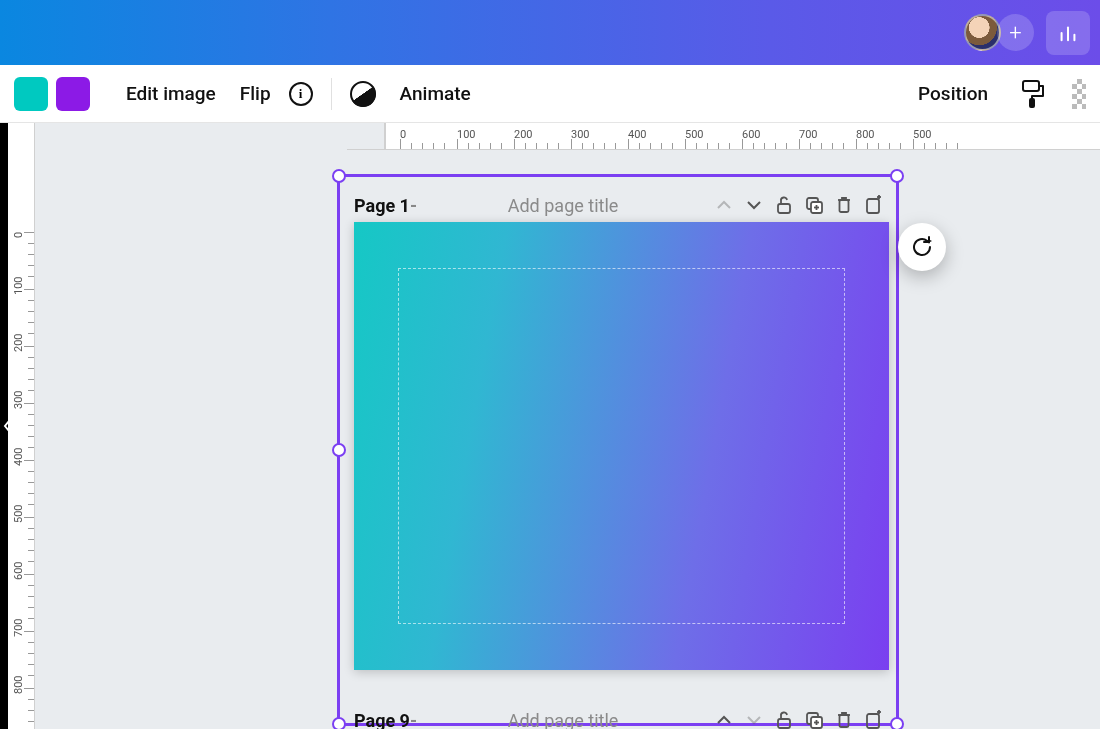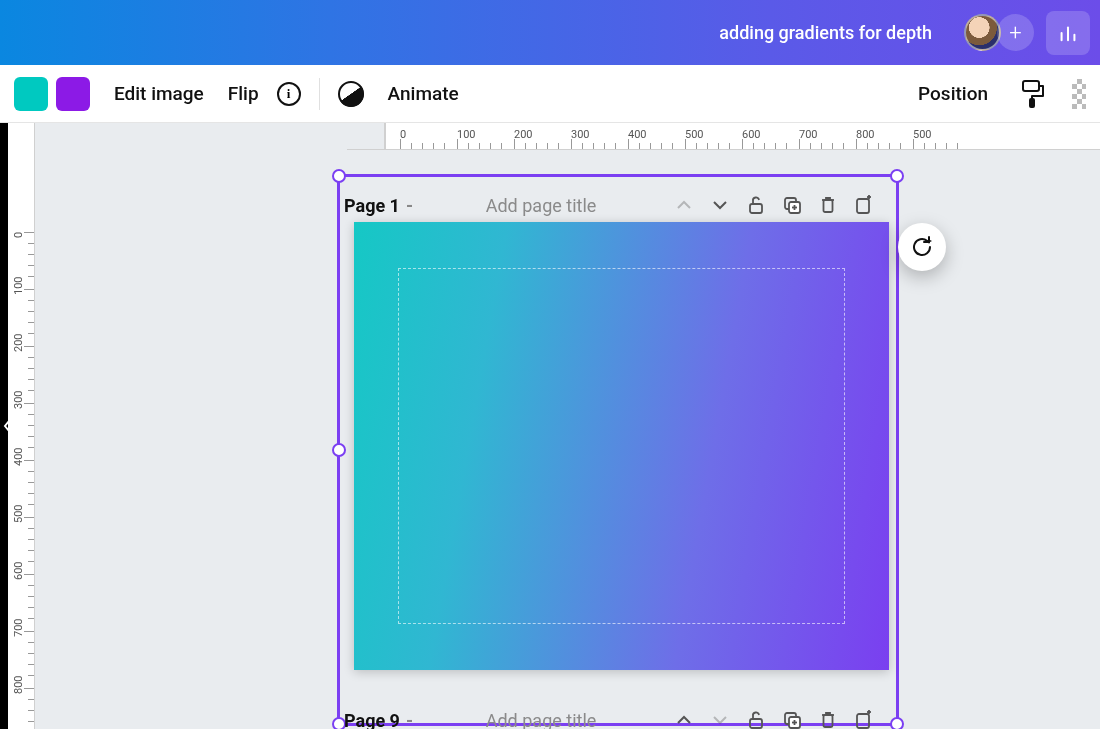--- a/index.html
+++ b/index.html
@@ -77,22 +77,22 @@
     background:#fff;border-bottom:1px solid #d0d0d0;border-left:1px solid #d0d0d0;
     font-size:11px;color:#555;
   }
   .h-ruler .unit{position:absolute;top:5px;}
   .h-ruler .tick{position:absolute;bottom:0;width:1px;height:6px;background:#999;}
   .h-ruler .tick.maj{height:10px;}
   .ruler-corner{position:absolute;left:312px;top:0;width:38px;height:27px;background:#e9ecef;border-right:1px solid #d0d0d0;border-bottom:1px solid #d0d0d0;}
   
   
   .page-row{
-    position:absolute; left:309px; width:535px;
-    display:flex;align-items:center;gap:6px;
+    position:absolute; left:319px; width:535px;
+    display:flex;align-items:center;
     font-size:18px;
   }
   .page-row .pg-label{font-weight:700;color:#111;}
   .page-row .pg-dash{font-weight:700;color:#888;}
   .page-row .pg-placeholder{color:#8a8a8a;flex:1;text-align:center;}
   .page-row .ico{width:30px;height:30px;display:flex;align-items:center;justify-content:center;color:#555;cursor:pointer;}
   .page-row .ico.dis{opacity:.35;}
   
   
   .sel-frame{
@@ -116,36 +116,35 @@
   .checker{
     width:14px;height:30px;
     background:
       conic-gradient(#bbb 25%, #fff 0 50%, #bbb 0 75%, #fff 0) 0 0/10px 10px;
   }
 </style>
 </head>
 <body>
 
 <div class="top-header">
-  <div class="doc-title">adding gradients for depth</div>
   <div class="avatar"></div>
   <div class="round-btn plus">+</div>
   <div class="sq-btn">
     <svg width="22" height="22" viewBox="0 0 24 24" fill="none" stroke="#fff" stroke-width="2.2" stroke-linecap="round">
         <line x1="5" y1="20" x2="5" y2="12"></line>
         <line x1="12" y1="20" x2="12" y2="6"></line>
         <line x1="19" y1="20" x2="19" y2="14"></line>
       </svg>
   </div>
 </div>
 
 <div class="toolbar">
   <div class="swatch" id="sw1" style="background: rgb(0, 201, 192);"></div>
   <div class="swatch" id="sw2" style="margin-left: -10px; background: rgb(140, 26, 230);"></div>
-  <div class="tool-text" style="margin-left:6px;">Edit image</div>
+  <div class="tool-text" style="margin-left:18px;">Edit image</div>
   <div class="tool-text">Flip</div>
   <div class="info-icon">i</div>
   <div style="width:1px;height:32px;background:#e0e0e0;"></div>
   <div class="transp-icon"></div>
   <div class="tool-text">Animate</div>
   <div class="tool-spacer"></div>
   <div class="tool-text">Position</div>
   <svg width="26" height="30" viewBox="0 0 26 30" fill="none" stroke="#111" stroke-width="2" stroke-linejoin="round" style="margin-left:14px;">
       <rect x="3" y="2" width="16" height="10" rx="2"></rect>
       <path d="M19 7h4v10h-11v3"></path>

